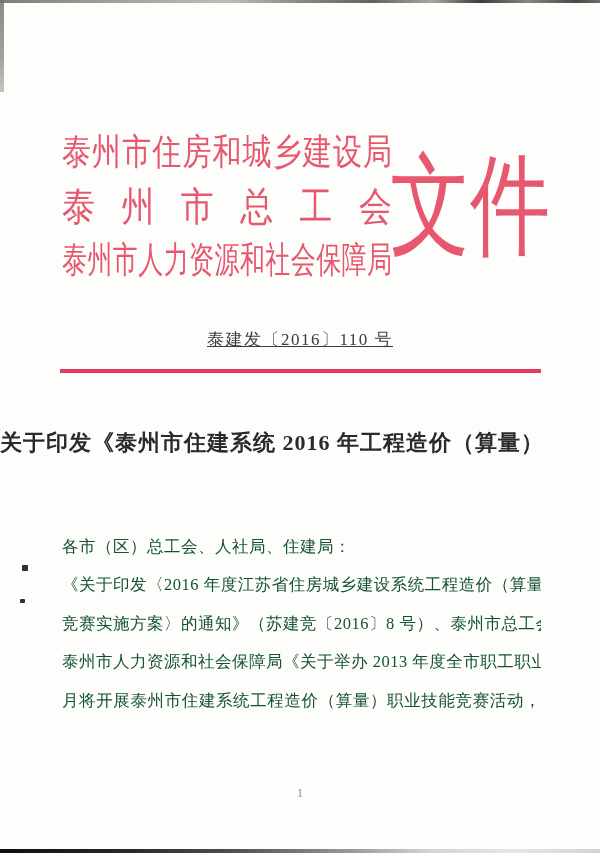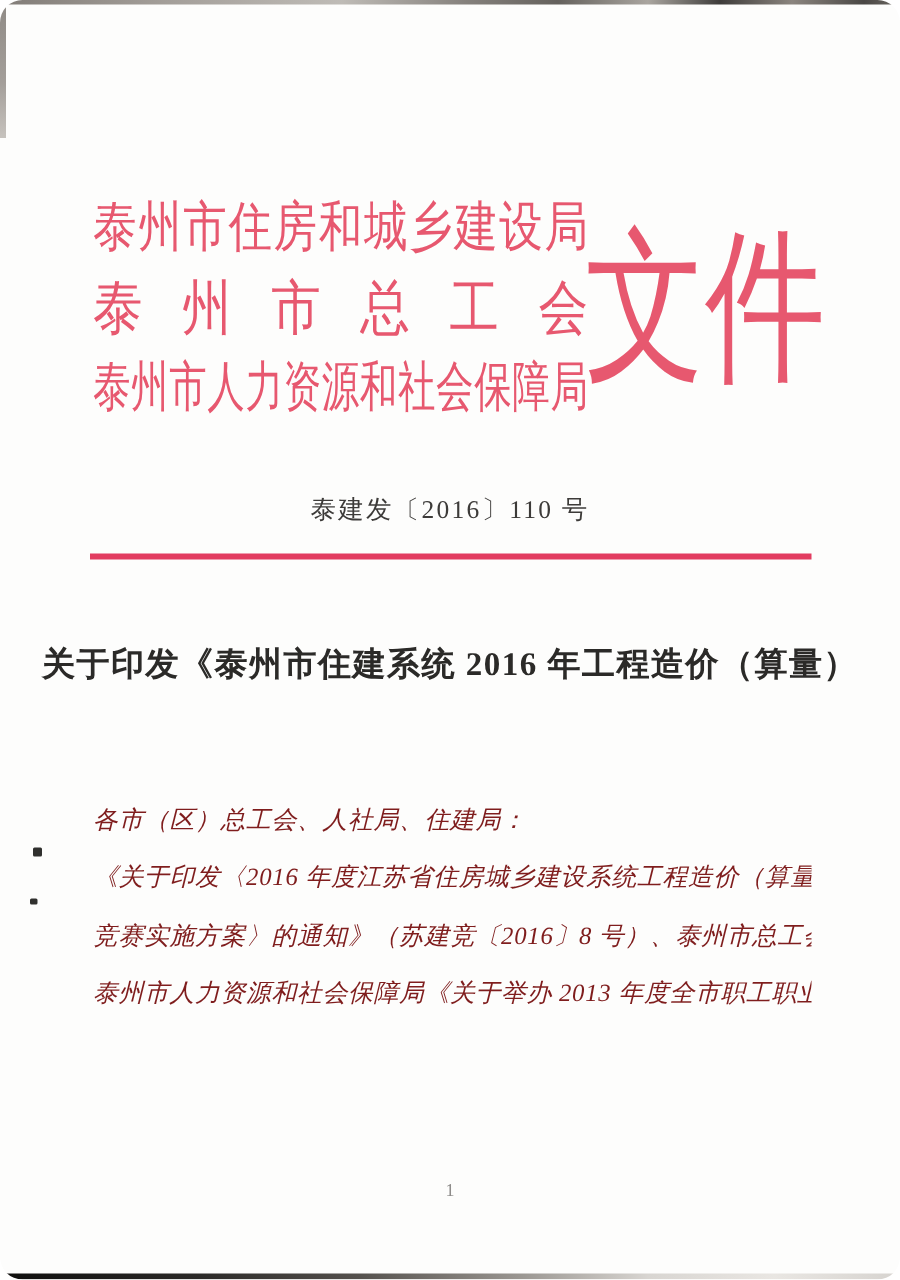--- a/index.html
+++ b/index.html
@@ -5,21 +5,20 @@
   * { margin: 0; padding: 0; box-sizing: border-box; }
   html, body { background: #ffffff; }
   .page {
     position: relative;
     width: 600px;
     height: 853px;
     margin: 0 auto;
     background: #fdfdfc;
     font-family: "Liberation Serif", "DejaVu Serif", serif;
     overflow: hidden;
-    border-radius: 15px;
   }
 
   
   .edge-top {
     position: absolute; top: 0; left: 0; width: 600px; height: 3px;
     background: linear-gradient(90deg,
       #6b655f 0%, #938d87 18%, #b4b0aa 38%, #6f6a65 52%,
       #4a4641 62%, #9b968f 72%, #1c1a18 80%, #777069 88%, #2a2724 96%, #555049 100%);
     opacity: .85;
   }
@@ -60,48 +59,47 @@
     text-align: justify; text-align-last: justify;
     white-space: nowrap; 
     transform: scaleY(1.38);
     transform-origin: top center;
   }
 
   
   .docnum {
     position: absolute; top: 328px; left: 0; width: 100%;
     text-align: center;
-    font-size: 17px; color: #3d3b39; letter-spacing: 1.5px;
+    font-size: 17px; color: #3d3b39; letter-spacing: 1.5px; text-decoration: underline;
   }
 
   
   .redline {
     position: absolute; left: 60px; top: 369px;
     width: 481px; height: 4px;
     background: #e23c60;
   }
 
   
   .title {
     position: absolute; top: 421px; left: 0; width: 100%;
-    text-align: center;
+    text-align: left;
     font-weight: bold;
     font-size: 22px; line-height: 44px;
     color: #2b2a28;
     letter-spacing: 1px;
   }
   .title div { white-space: nowrap; }
 
   
   .bodytext {
     position: absolute; left: 62px; top: 528px; width: 479px;
     font-size: 16.5px; line-height: 38.4px;
-    color: #7f1d1d;
+    color: #14532d;
     letter-spacing: .5px;
-    font-style: italic;
   }
   .bline {
     text-align: justify;
     text-align-last: justify;
     white-space: nowrap;
     overflow: hidden;
   }
   .salutation {
     text-align: left;
     text-align-last: left;
@@ -141,17 +139,18 @@
 
   <div class="title">
     <div>关于印发《泰州市住建系统 2016 年工程造价（算量）</div>
   </div>
 
   <div class="bodytext">
     <div class="salutation">各市（区）总工会、人社局、住建局：</div>
     <div class="bline">《关于印发〈2016 年度江苏省住房城乡建设系统工程造价（算量）</div>
     <div class="bline">竞赛实施方案〉的通知》（苏建竞〔2016〕8 号）、泰州市总工会及</div>
     <div class="bline">泰州市人力资源和社会保障局《关于举办 2013 年度全市职工职业</div>
+    <div class="bline">月将开展泰州市住建系统工程造价（算量）职业技能竞赛活动，</div>
   </div>
 
   <div class="pagenum">1</div>
 
 </div>
 
 </body></html>

